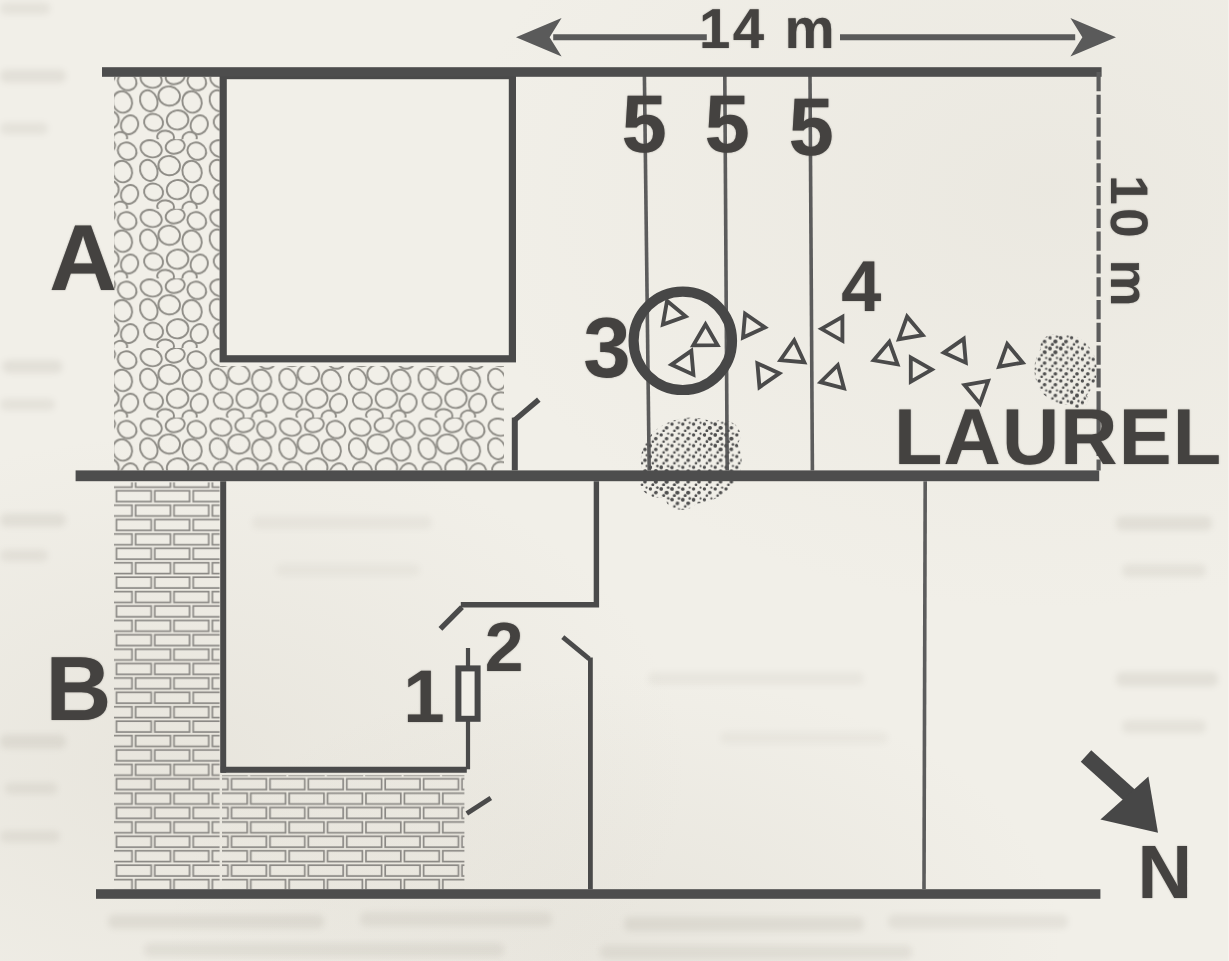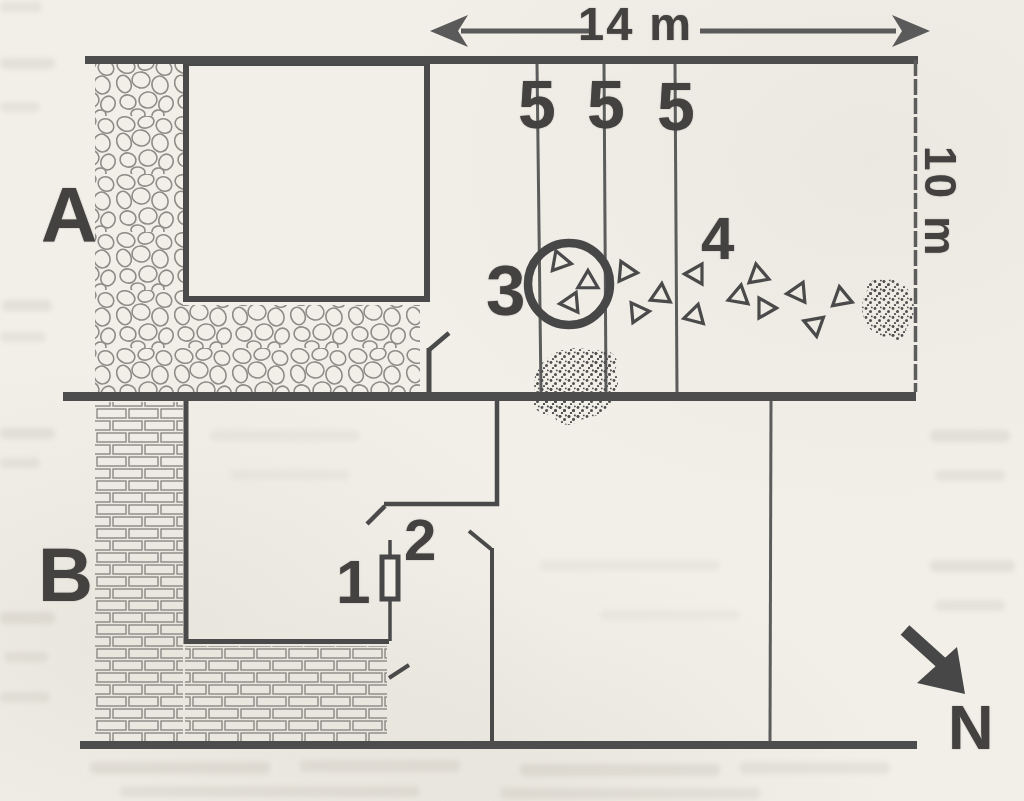--- a/index.html
+++ b/index.html
@@ -162,27 +162,28 @@
 
     <g>
       <line x1="905" y1="630" x2="946" y2="667" stroke="#474747" stroke-width="13"></line>
       <polygon points="965,694 917,683 957,647" fill="#474747"></polygon>
     </g>
   </svg>
 
   <div class="lbl" style="left:41px;top:176px;font-size:78px;">A</div>
   <div class="lbl" style="left:38px;top:537px;font-size:76px;">B</div>
 
-  <div class="lbl" style="left:578px;top:0;width:124px;font-size:47px;letter-spacing:2px;">14 m</div>
+  <div class="lbl" style="left:578px;top:0;width:124px;text-align:center;font-size:47px;letter-spacing:2px;">14 m</div>
   <div class="lbl rot90" style="left:962px;top:146px;font-size:44px;letter-spacing:3px;">10 m</div>
 
   <div class="lbl" style="left:518px;top:70px;font-size:68px;">5</div>
   <div class="lbl" style="left:587px;top:70px;font-size:68px;">5</div>
   <div class="lbl" style="left:657px;top:72px;font-size:68px;">5</div>
 
   <div class="lbl" style="left:486px;top:255px;font-size:71px;">3</div>
   <div class="lbl" style="left:701px;top:209px;font-size:60px;">4</div>
   <div class="lbl" style="left:336px;top:551px;font-size:62px;">1</div>
   <div class="lbl" style="left:404px;top:511px;font-size:58px;">2</div>
 
+  <div class="lbl" style="left:745px;top:331px;font-size:66px;letter-spacing:1px;">LAUREL</div>
 
   <div class="lbl" style="left:948px;top:696px;font-size:63px;">N</div>
 </div>
 
 </body></html>

